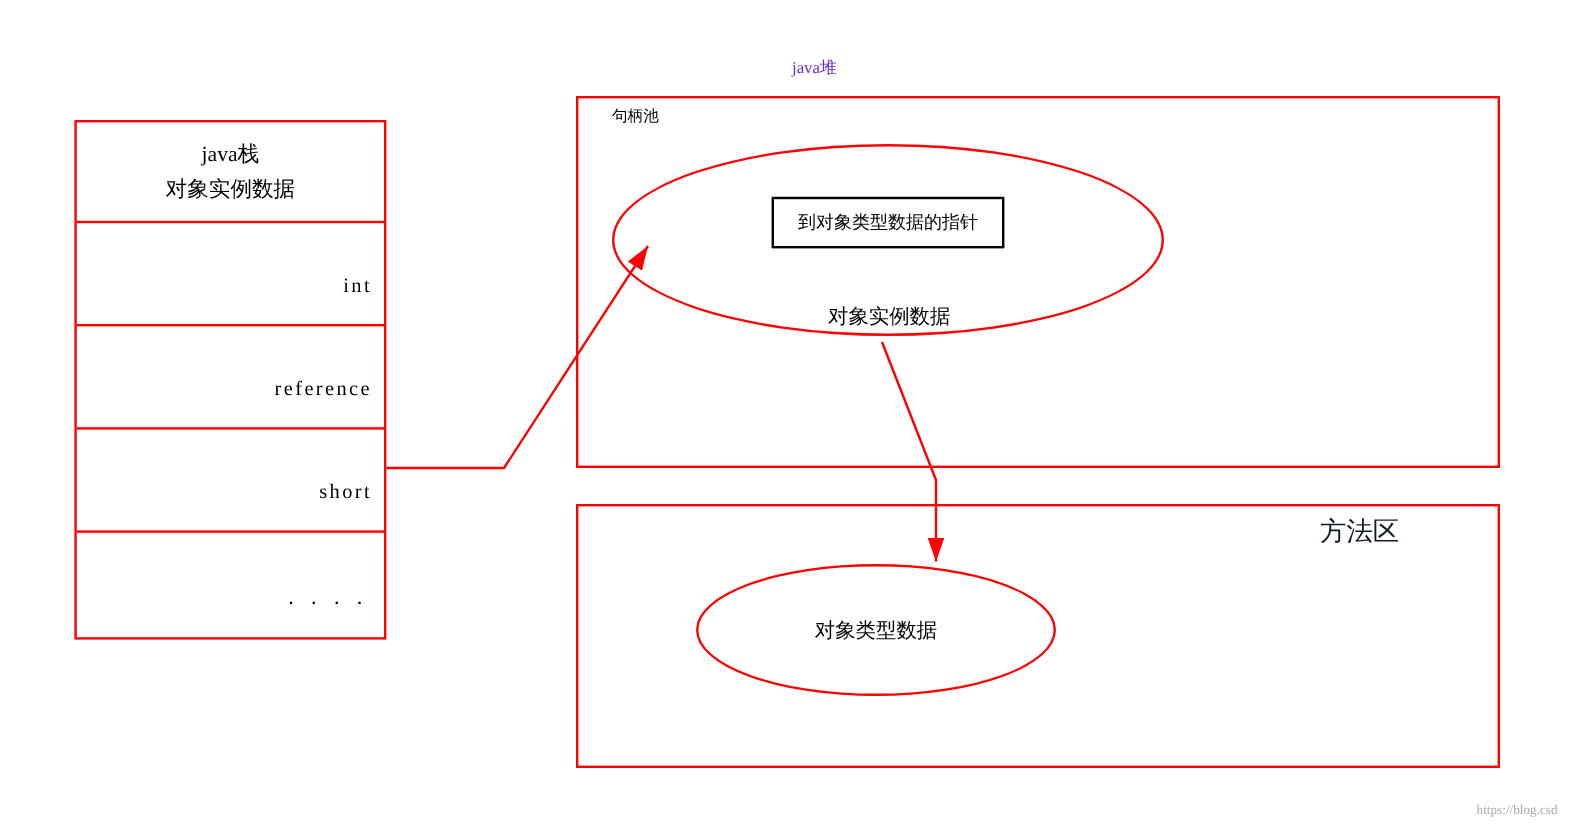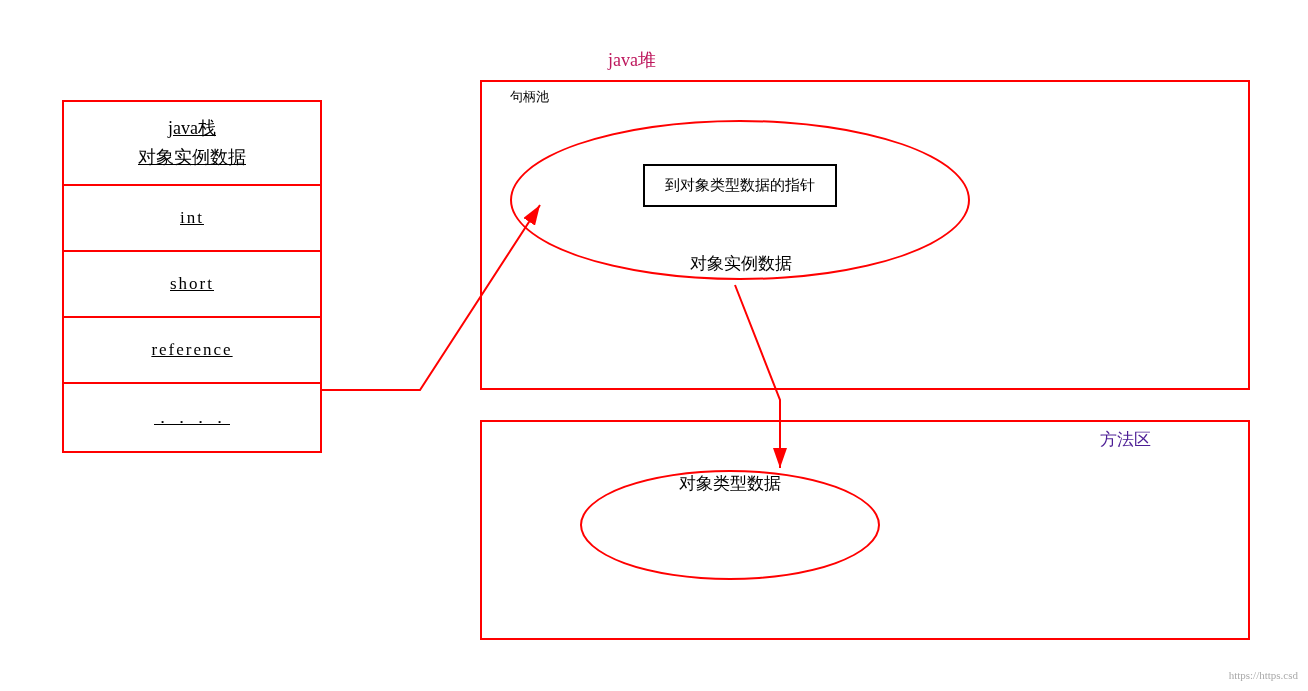--- a/index.html
+++ b/index.html
@@ -18,50 +18,50 @@
       height: 691px;
     }
 
     
     .java-stack {
       position: absolute;
       left: 62px;
       top: 100px;
       width: 260px;
       border: 2px solid red;
-      text-decoration: underline;
     }
 
     .stack-header {
       border-bottom: 2px solid red;
       padding: 12px 10px;
       text-align: center;
       font-size: 18px;
       line-height: 1.6;
     }
 
     .stack-cell {
       border-bottom: 2px solid red;
       padding: 22px 10px;
-      text-align: center;
+      text-align: right;
       font-size: 17px;
       letter-spacing: 2px;
+      margin-top: 20px;
     }
 
     .stack-cell:last-child {
       border-bottom: none;
     }
 
     
     .java-heap-label {
       position: absolute;
-      left: 608px;
+      left: 660px;
       top: 48px;
-      font-size: 18px;
-      color: #be185d;
+      font-size: 14px;
+      color: #6d28d9;
     }
 
     .java-heap {
       position: absolute;
       left: 480px;
       top: 80px;
       width: 770px;
       height: 310px;
       border: 2px solid red;
     }
@@ -112,35 +112,35 @@
       top: 420px;
       width: 770px;
       height: 220px;
       border: 2px solid red;
     }
 
     .method-area-label {
       position: absolute;
       left: 1100px;
       top: 428px;
-      font-size: 17px;
-      color: #4c1d95;
+      font-size: 22px;
+      color: #0f172a;
     }
 
     
     .method-ellipse {
       position: absolute;
       left: 580px;
       top: 470px;
       width: 300px;
       height: 110px;
       border: 2px solid red;
       border-radius: 50%;
       display: flex;
-      align-items: flex-start;
+      align-items: center;
       justify-content: center;
     }
 
     .method-ellipse-label {
       font-size: 17px;
     }
 
     
     .arrows-svg {
       position: absolute;
@@ -164,22 +164,22 @@
 <body>
 
 <div class="diagram-container">
 
   <div class="java-stack">
     <div class="stack-header">
       <span>java栈</span><br>
       <span>对象实例数据</span>
     </div>
     <div class="stack-cell">int</div>
+    <div class="stack-cell">reference</div>
     <div class="stack-cell">short</div>
-    <div class="stack-cell">reference</div>
     <div class="stack-cell">．．．．</div>
   </div>
 
   <div class="java-heap-label">java堆</div>
 
   <div class="java-heap"></div>
 
   <div class="handle-pool-label">句柄池</div>
 
   <div class="handle-ellipse">
@@ -201,15 +201,15 @@
       <marker id="arrowhead-red" markerWidth="10" markerHeight="7" refX="10" refY="3.5" orient="auto">
         <polygon points="0 0, 10 3.5, 0 7" fill="red"></polygon>
       </marker>
     </defs>
 
     <path d="M 322 390 L 420 390 L 540 205" stroke="red" stroke-width="2" fill="none" marker-end="url(#arrowhead-red)"></path>
 
     <path d="M 735 285 L 780 400 L 780 468" stroke="red" stroke-width="2" fill="none" marker-end="url(#arrowhead-red)"></path>
   </svg>
 
-  <div class="watermark">https://https.csd</div>
+  <div class="watermark">https://blog.csd</div>
 
 </div>
 
 </body></html>

